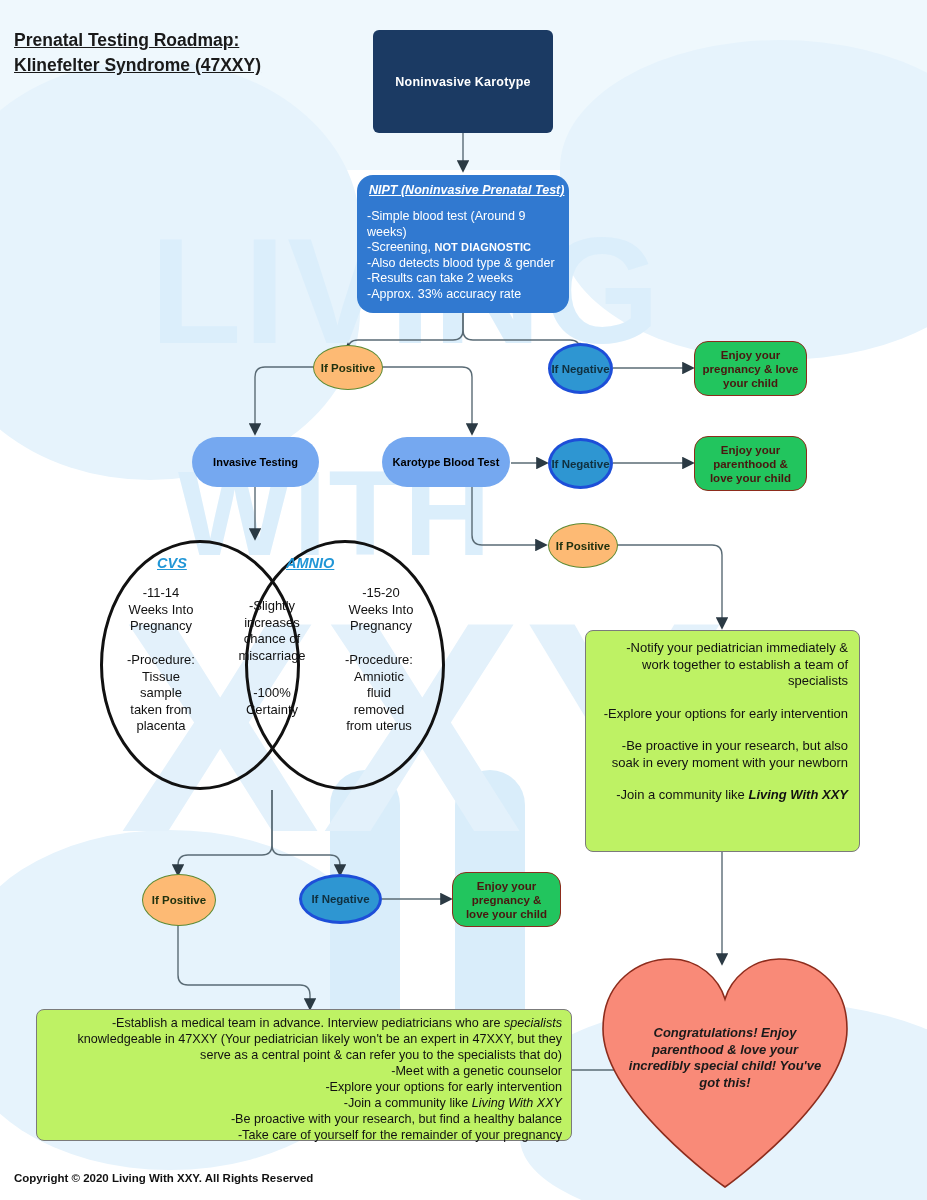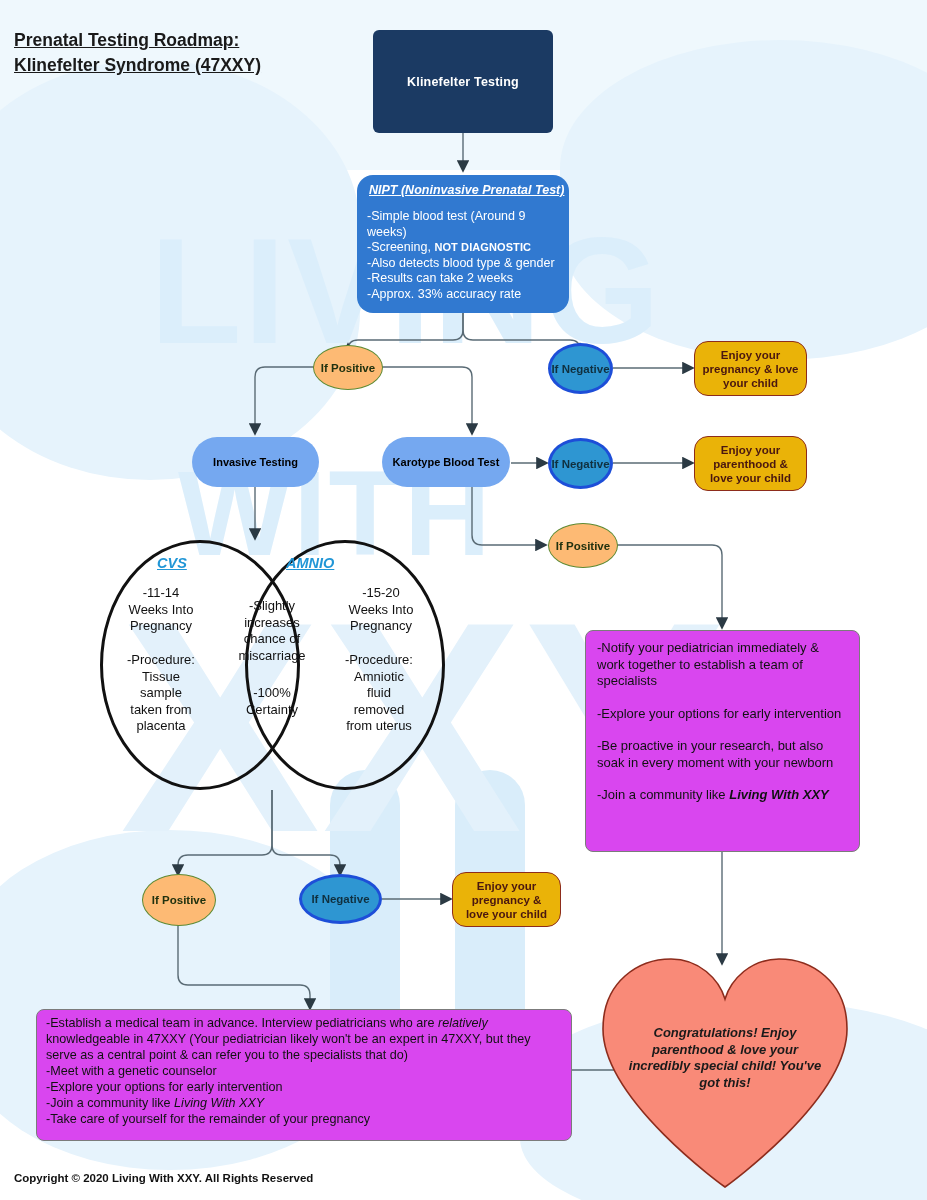--- a/index.html
+++ b/index.html
@@ -49,27 +49,27 @@
   .oval-green {
     background:#fdba74; color:#21320f; border-radius:50%;
     font-weight:bold; font-size:11.5px; border:1px solid #5d8a33;
   }
   .oval-blue {
     background:#2e96d2; color:#10303f; border-radius:50%;
     font-weight:bold; font-size:11.5px; border:3px solid #1d4ed8;
     line-height:14px;
   }
   .pill-salmon {
-    background:#eab308; color:#4a1710; border-radius:14px;
+    background:#22c55e; color:#4a1710; border-radius:14px;
     font-weight:bold; font-size:11.5px; border:1.2px solid #8d2c1c;
     line-height:14px;
   }
   .card {
-    background:#d946ef; border:1px solid #7b7b7b; border-radius:8px;
-    display:block; padding:9px 11px; text-align:left;
+    background:#bef264; border:1px solid #7b7b7b; border-radius:8px;
+    display:block; padding:9px 11px; text-align:right;
     font-size:13px; line-height:16.5px; color:#111;
   }
   .card p { margin:0; }
   .card .gap { height:16px; }
   .card i { font-style:italic; }
   .card b { font-weight:bold; font-style:italic; }
 
   
   #venn { position:absolute; left:100px; top:540px; width:345px; height:250px; }
   .venn-circle { position:absolute; top:0; width:200px; height:250px;
@@ -163,21 +163,21 @@
       <path d="M572,1070 L660,1070"></path>
     </g>
   </svg>
 
   <div id="title">
     <span>Prenatal Testing Roadmap:</span><br>
     <span>Klinefelter Syndrome (47XXY)</span>
   </div>
 
   <div class="node box-navy" style="left:373px;top:30px;width:180px;height:103px;">
-    <span>Klinefelter Testing</span>
+    <span>Noninvasive Karotype</span>
   </div>
 
   <div class="box-nipt" style="position:absolute;left:357px;top:175px;width:212px;height:138px;">
     <span class="nipt-title">NIPT (Noninvasive Prenatal Test)</span>
     <span class="nipt-line">-Simple blood test (Around 9 weeks)</span>
     <span class="nipt-line"><span>-Screening, </span><b>NOT DIAGNOSTIC</b></span>
     <span class="nipt-line">-Also detects blood type &amp; gender</span>
     <span class="nipt-line">-Results can take 2 weeks</span>
     <span class="nipt-line">-Approx. 33% accuracy rate</span>
   </div>
@@ -263,24 +263,25 @@
     <p>-Notify your pediatrician immediately &amp; work together to establish a team of specialists</p>
     <div class="gap"></div>
     <p>-Explore your options for early intervention</p>
     <div class="gap"></div>
     <p>-Be proactive in your research, but also soak in every moment with your newborn</p>
     <div class="gap"></div>
     <p><span>-Join a community like </span><b>Living With XXY</b></p>
   </div>
 
   <div class="card" style="position:absolute;left:36px;top:1009px;width:536px;height:132px;font-size:12.6px;line-height:16px;padding:5px 9px;">
-    <p><span>-Establish a medical team in advance. Interview pediatricians who are </span><i>relatively</i><span> knowledgeable in 47XXY (Your pediatrician likely won't be an expert in 47XXY, but they serve as a central point &amp; can refer you to the specialists that do)</span></p>
+    <p><span>-Establish a medical team in advance. Interview pediatricians who are </span><i>specialists</i><span> knowledgeable in 47XXY (Your pediatrician likely won't be an expert in 47XXY, but they serve as a central point &amp; can refer you to the specialists that do)</span></p>
     <p>-Meet with a genetic counselor</p>
     <p>-Explore your options for early intervention</p>
     <p><span>-Join a community like </span><i>Living With XXY</i></p>
+    <p>-Be proactive with your research, but find a healthy balance</p>
     <p>-Take care of yourself for the remainder of your pregnancy</p>
   </div>
 
   <div id="heart-wrap">
     <svg width="260" height="235" viewBox="0 0 260 235" xmlns="http://www.w3.org/2000/svg">
       <path d="M130 232 C 130 232, 8 145, 8 74 C 8 26, 44 4, 76 4 C 104 4, 124 24, 130 44
                C 136 24, 156 4, 184 4 C 216 4, 252 26, 252 74 C 252 145, 130 232, 130 232 Z" fill="#f98a78" stroke="#8d2c1c" stroke-width="1.6"></path>
     </svg>
     <div id="heart-text">Congratulations! Enjoy parenthood &amp; love your incredibly special child! You've got this!</div>
   </div>

